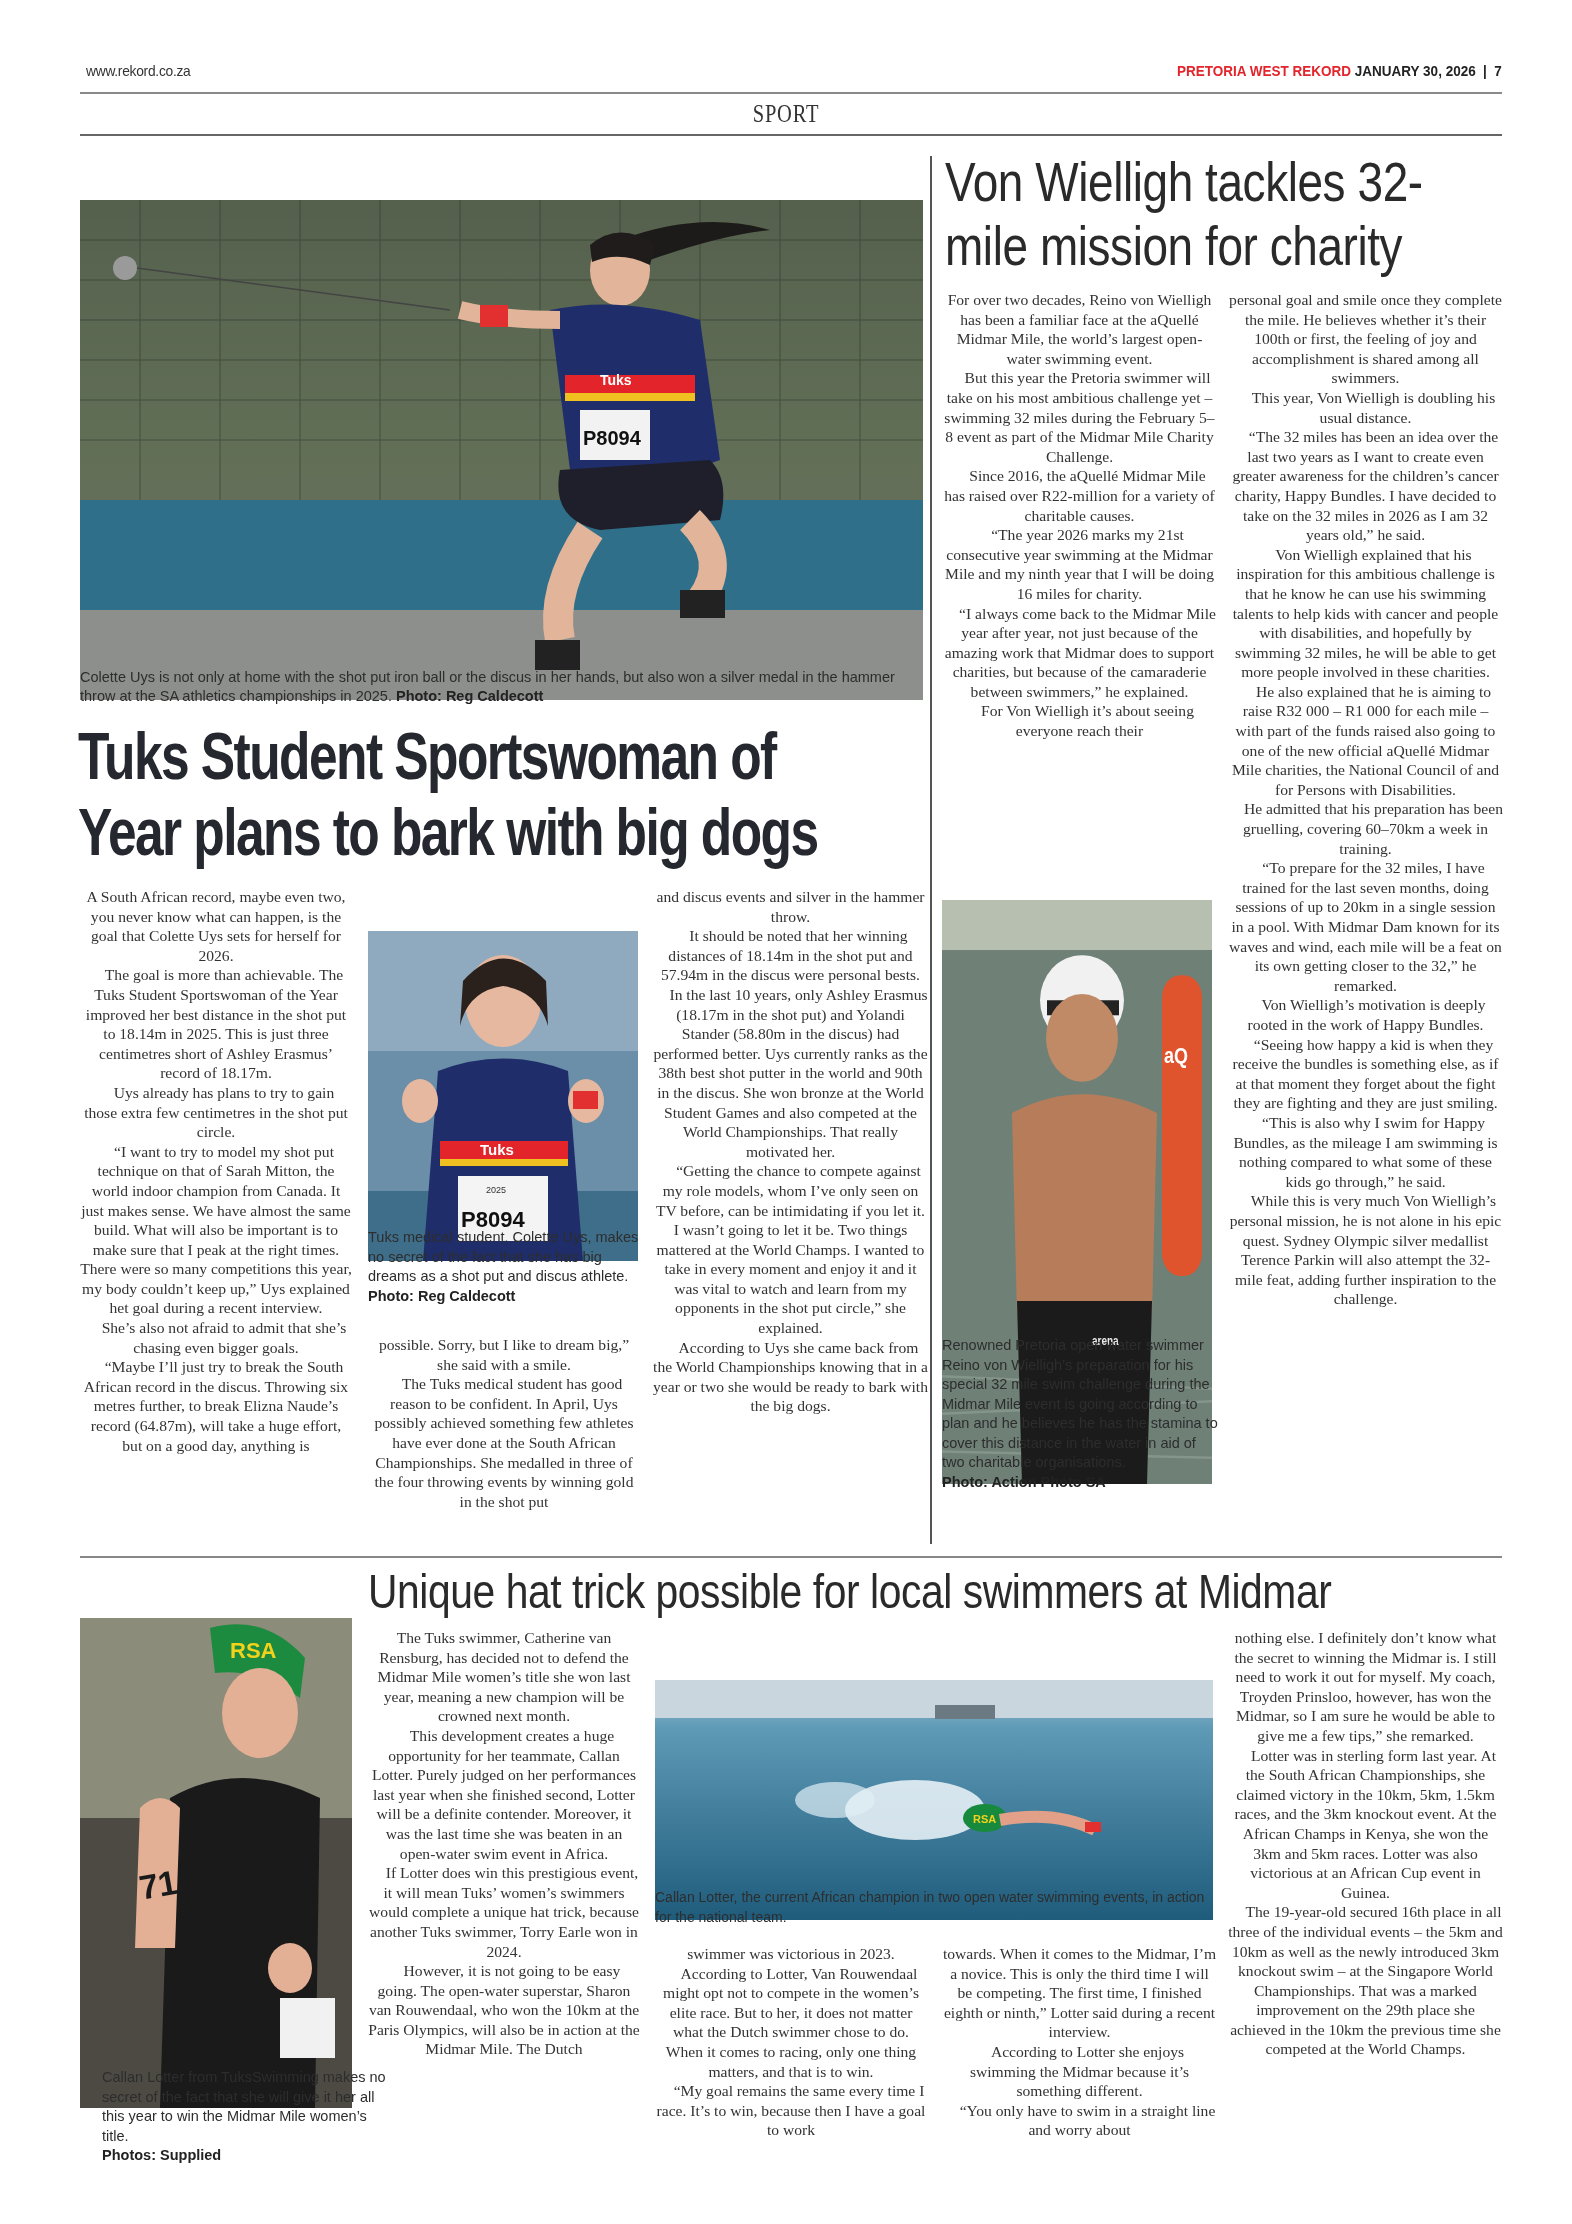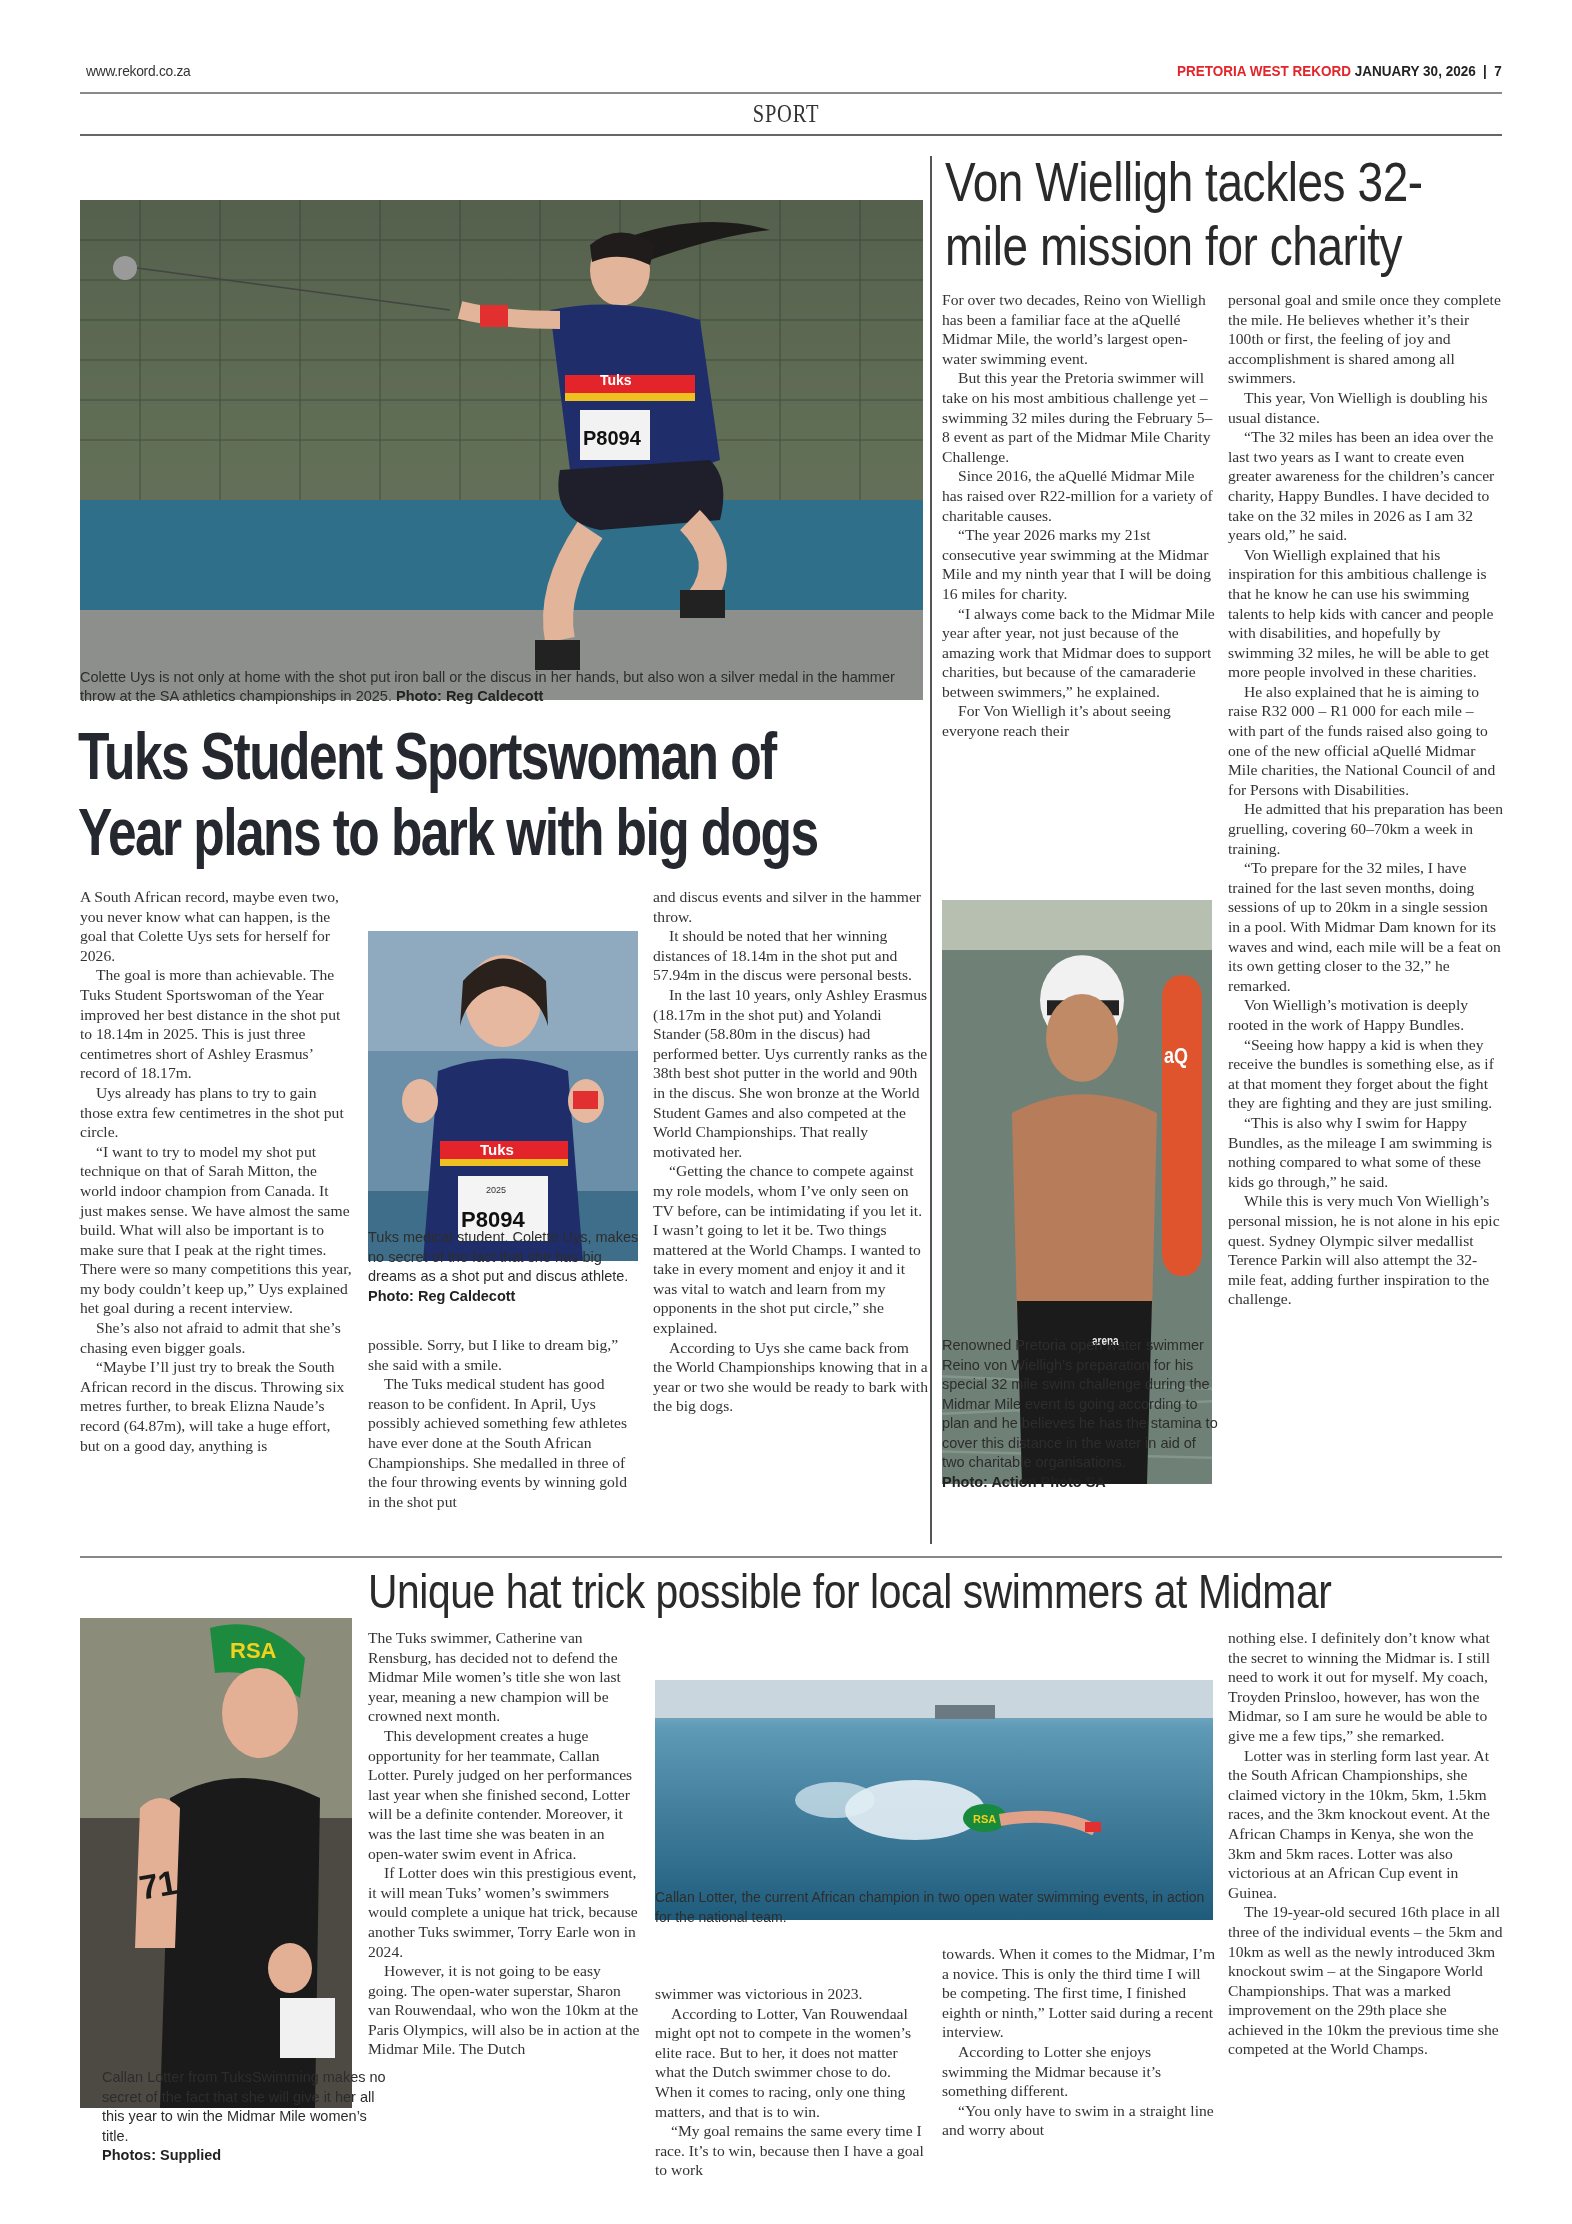--- a/index.html
+++ b/index.html
@@ -23,21 +23,21 @@
   
   .caption { font-family: "Liberation Sans", sans-serif; font-size: 14.5px; line-height: 19px; color: #2d2d2d; transform-origin: left top; }
   .caption b { font-weight: bold; color: #222; }
 
   
   .headline-condensed { font-family: "Liberation Sans", sans-serif; font-weight: bold; color: #262830; letter-spacing: -2px; transform-origin: left top; white-space: nowrap; }
   .headline-light { font-family: "Liberation Sans", sans-serif; font-weight: normal; color: #2a2a2a; transform-origin: left top; white-space: nowrap; letter-spacing: -0.5px; }
 
   
   .col { font-family: "Liberation Serif", serif; font-size: 15.6px; line-height: 19.6px; color: #333; text-align: left; }
-  .col p { text-indent: 0; }
+  .col p { text-indent: 0; text-align: center; }
   .col p + p { text-indent: 16px; }
   .col p.cont { text-indent: 0; }
 
   .vrule { width: 2px; background: #555; }
   .hrule { height: 2px; background: #888; }
 </style>
 </head>
 <body>
 
 <div class="abs site-url">www.rekord.co.za</div>
@@ -258,21 +258,21 @@
     <ellipse cx="260" cy="130" rx="70" ry="30" fill="#eef6fa" opacity="0.85"></ellipse>
     <ellipse cx="180" cy="120" rx="40" ry="18" fill="#e0eef5" opacity="0.7"></ellipse>
     <ellipse cx="330" cy="138" rx="22" ry="14" fill="#178a3e"></ellipse>
     <text x="318" y="143" font-family="Liberation Sans, sans-serif" font-size="11" font-weight="bold" fill="#f2d21b">RSA</text>
     <path d="M345 140 Q400 130 440 150" stroke="#e3a088" stroke-width="12" fill="none"></path>
     <rect x="430" y="142" width="16" height="10" fill="#e23030"></rect>
   </svg>
 </div>
 <div class="abs caption" style="left:655px; top:1888px; width:560px; font-size:14px; line-height:19.5px;">Callan Lotter, the current African champion in two open water swimming events, in action for the national team.</div>
 
-<div class="abs col" style="left:655px; top:1944px; width:272px;margin-top:40px;">
+<div class="abs col" style="left:655px; top:1944px; width:272px;">
   <p class="cont">swimmer was victorious in 2023.</p>
   <p>According to Lotter, Van Rouwendaal might opt not to compete in the women’s elite race. But to her, it does not matter what the Dutch swimmer chose to do. When it comes to racing, only one thing matters, and that is to win.</p>
   <p>“My goal remains the same every time I race. It’s to win, because then I have a goal to work</p>
 </div>
 
 <div class="abs col" style="left:942px; top:1944px; width:275px;">
   <p class="cont">towards. When it comes to the Midmar, I’m a novice. This is only the third time I will be competing. The first time, I finished eighth or ninth,” Lotter said during a recent interview.</p>
   <p>According to Lotter she enjoys swimming the Midmar because it’s something different.</p>
   <p>“You only have to swim in a straight line and worry about</p>
 </div>

